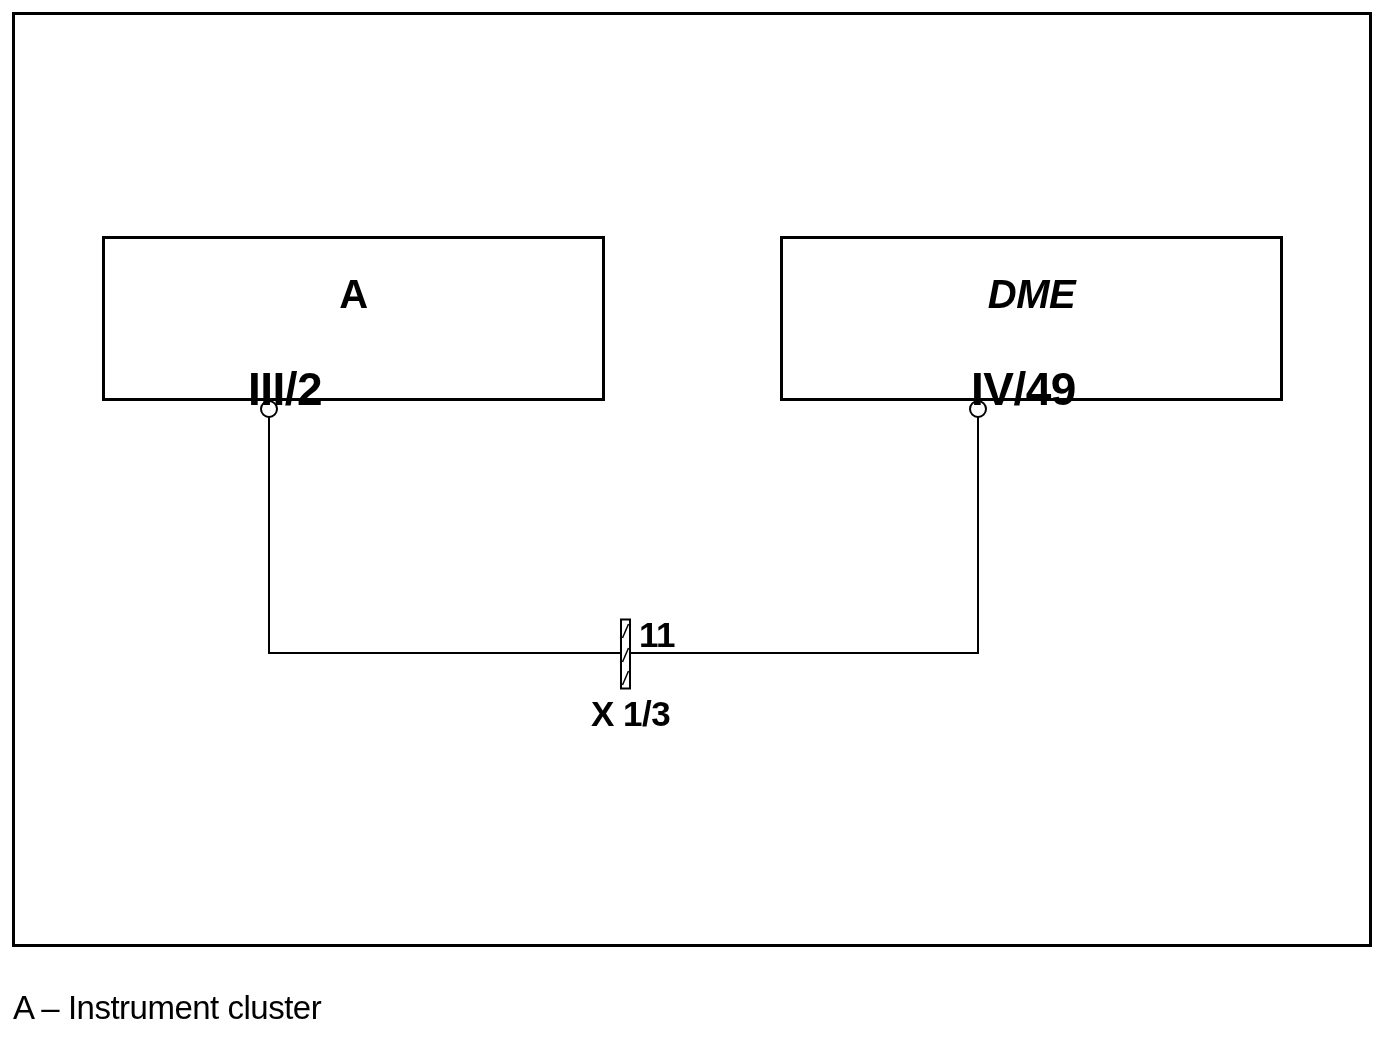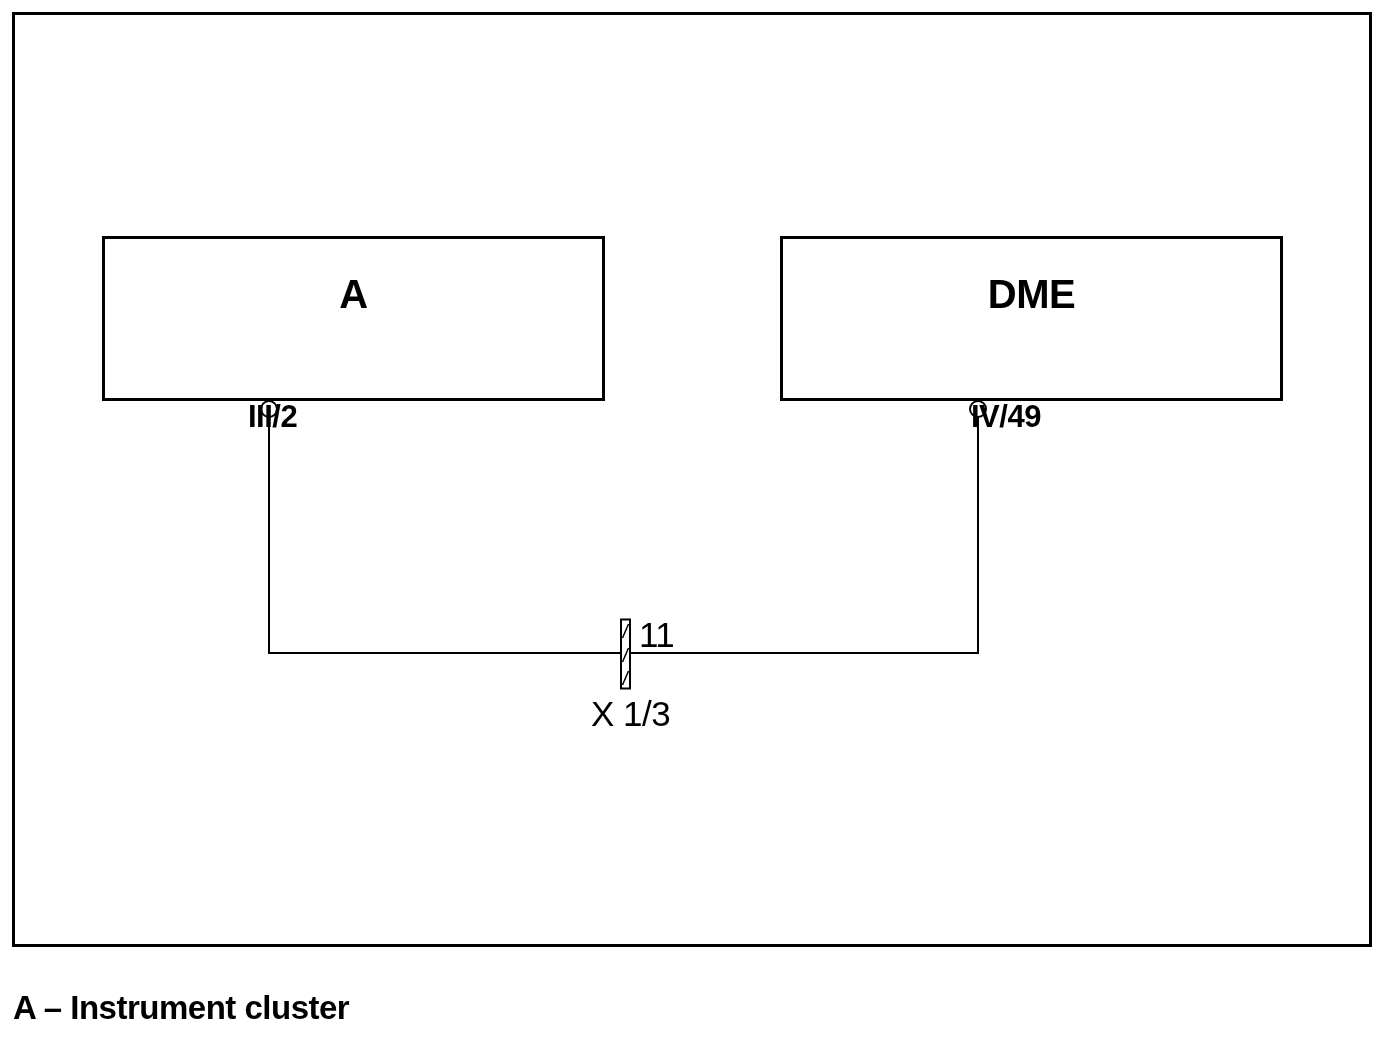--- a/index.html
+++ b/index.html
@@ -27,33 +27,32 @@
     line-height: 1;
     white-space: nowrap;
   }
   .component-label {
     font-size: 40px;
     font-weight: bold;
     text-align: center;
     letter-spacing: -0.5px;
   }
   .pin-label {
-    font-size: 31px;
+    font-size: 46px;
     font-weight: bold;
     letter-spacing: -0.5px;
-    margin-top: 35px;
   }
   .connector-label {
     font-size: 35px;
-    font-weight: normal;
+    font-weight: bold;
     letter-spacing: -0.5px;
   }
   .legend {
     font-size: 33px;
-    font-weight: bold;
+    font-weight: normal;
     letter-spacing: -0.5px;
   }
 </style>
 </head>
 <body>
 
 <div class="stage">
 
   <svg class="geometry" width="1384" height="1046" viewBox="0 0 1384 1046">
 
@@ -72,21 +71,21 @@
     <g>
       <rect x="621" y="619.5" width="9" height="69" fill="#ffffff" stroke="#000000" stroke-width="2"></rect>
       <line x1="628.5" y1="624" x2="622.5" y2="638" stroke="#000000" stroke-width="1.5"></line>
       <line x1="628.5" y1="648" x2="622.5" y2="662" stroke="#000000" stroke-width="1.5"></line>
       <line x1="628.5" y1="671" x2="622.5" y2="685" stroke="#000000" stroke-width="1.5"></line>
     </g>
   </svg>
 
   <div class="lbl component-label" style="left:102px; top:274px; width:503px;">A</div>
 
-  <div class="lbl component-label" style="left:780px; top:274px; width:503px;">DME</div>
+  <div class="lbl component-label" style="left:780px; top:274px; width:503px;font-style:italic;">DME</div>
 
   <div class="lbl pin-label" style="left:248px; top:366px;">III/2</div>
 
   <div class="lbl pin-label" style="left:971px; top:366px;">IV/49</div>
 
   <div class="lbl connector-label" style="left:639px; top:617px;">11</div>
 
   <div class="lbl connector-label" style="left:591px; top:696px;">X 1/3</div>
 
   <div class="lbl legend" style="left:13px; top:991px;">A – Instrument cluster</div>

